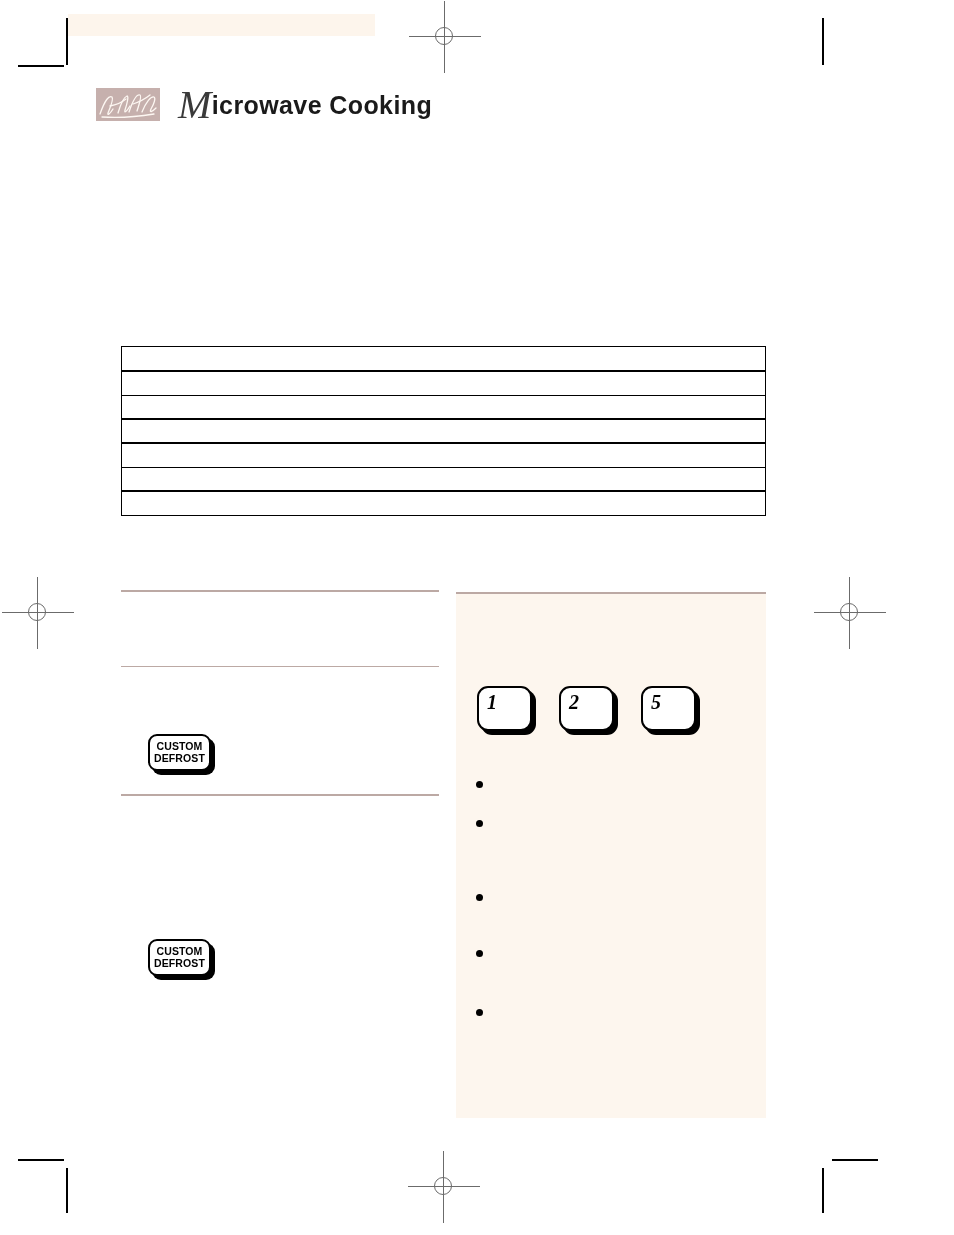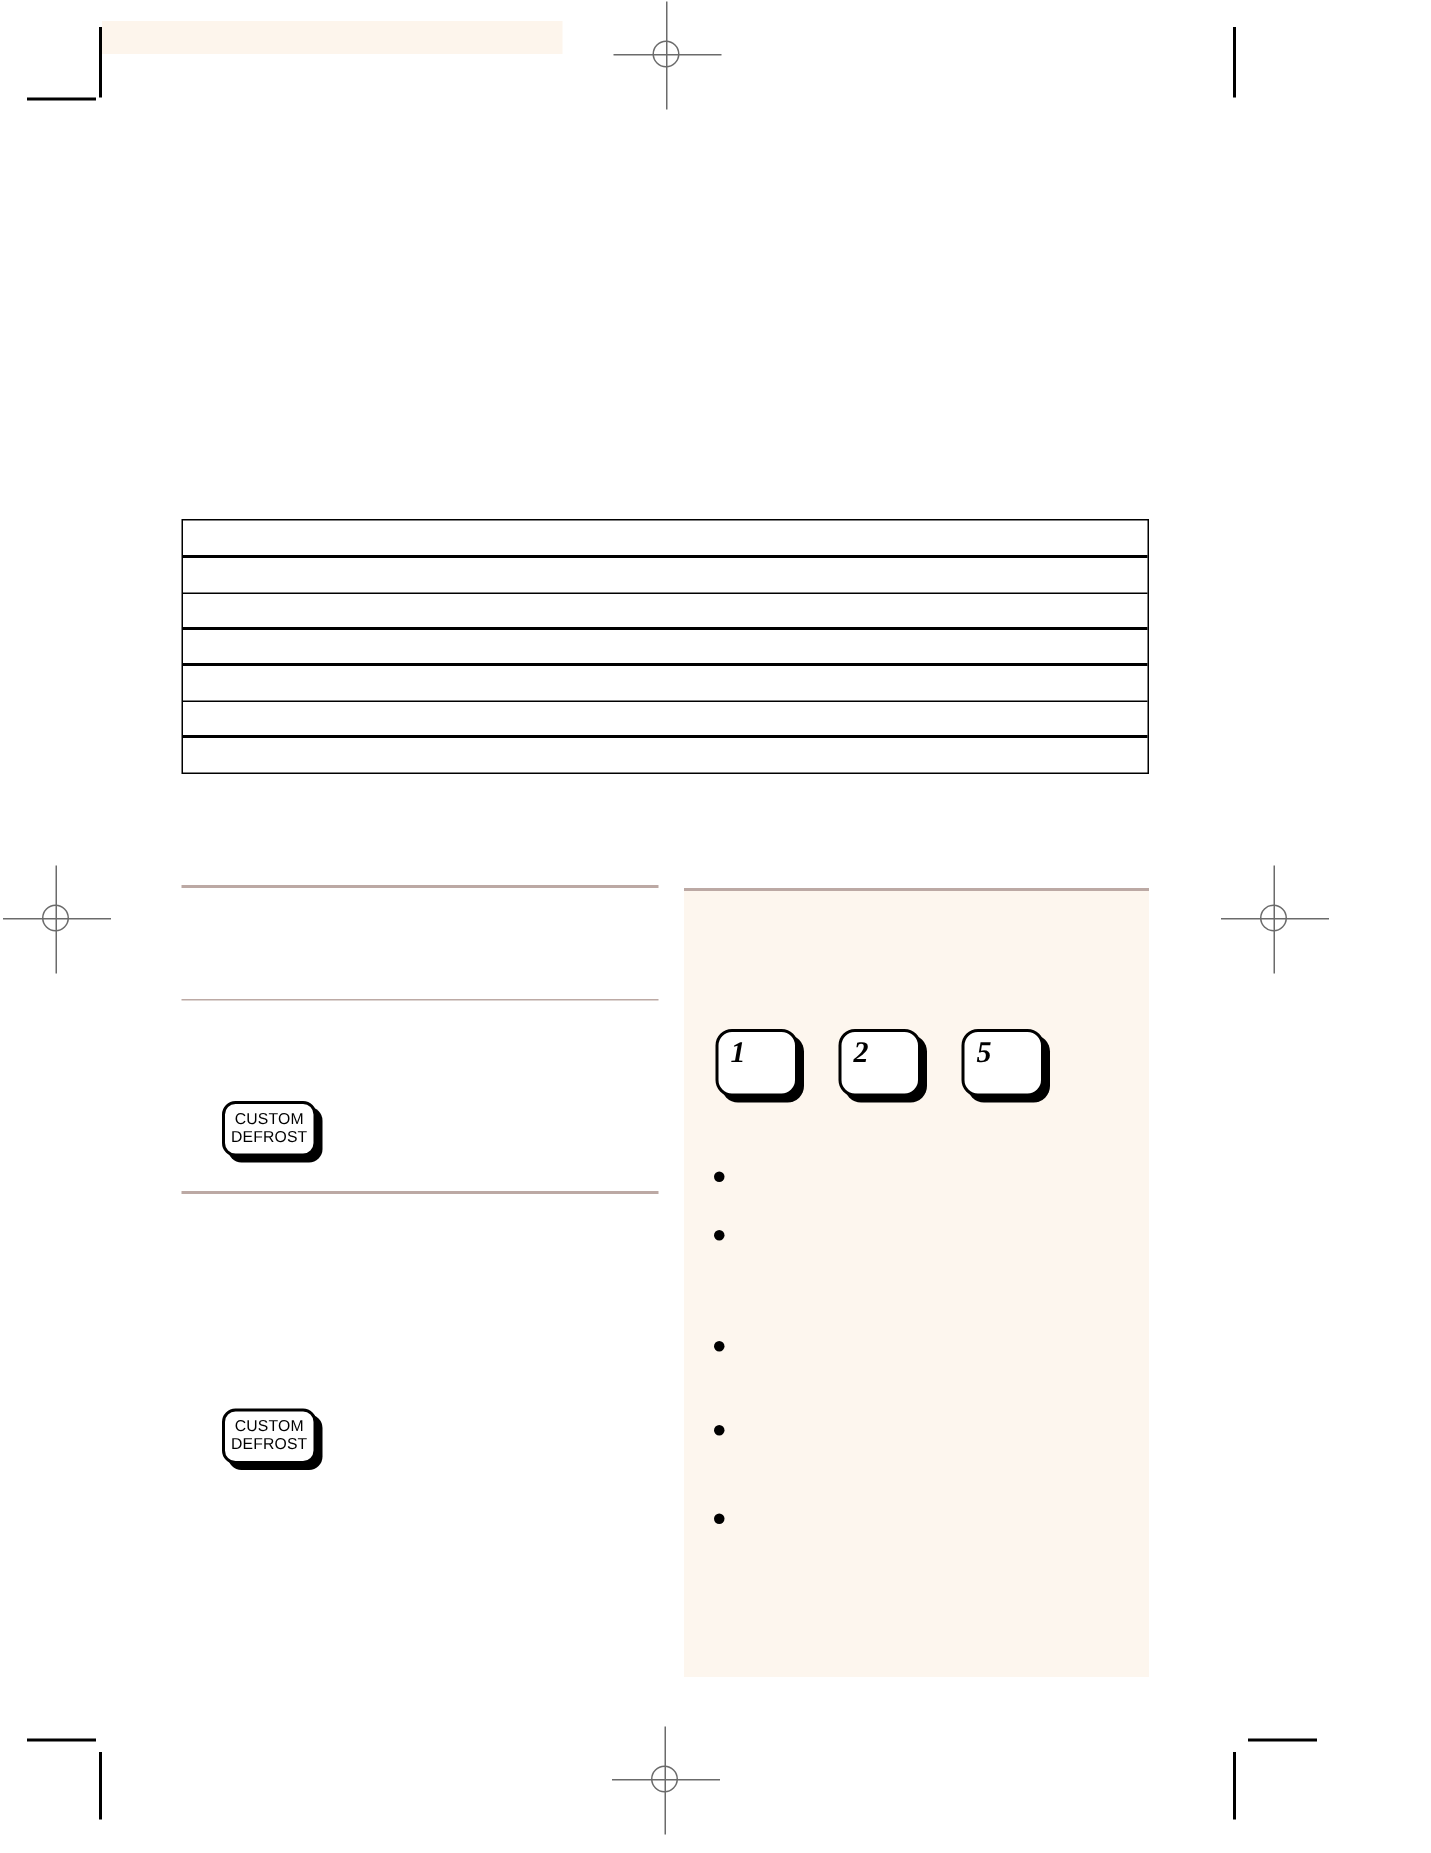--- a/index.html
+++ b/index.html
@@ -179,21 +179,21 @@
     left: 4px;
     top: 4px;
     width: 63px;
     height: 37px;
     border-radius: 9px;
     background: #000000;
     z-index: 1;
   }
   .key-defrost .lbl {
     font-size: 10.5px;
-    font-weight: normal;
+    font-weight: bold;
     letter-spacing: 0.1px;
     line-height: 1.06;
     color: #000;
   }
 
   .keypad {
     position: absolute;
     left: 477px;
     top: 686px;
     display: flex;
@@ -322,20 +322,38 @@
       <div class="ring"></div>
   </div>
   <div class="reg-mark" style="left:408px; top:1151px;">
     <div class="h"></div>
       <div class="v"></div>
       <div class="ring"></div>
   </div>
 
   <div id="bleed-band"></div>
 
+  <div id="header">
+    <div id="sig-box">
+      <svg width="64" height="33" viewBox="0 0 64 33" aria-hidden="true">
+        <g stroke="#fdf7f2" stroke-width="1.3" fill="none" stroke-linecap="round">
+          <path d="M4 26 C 9 12, 13 7, 16 9 C 18 11, 14 20, 12 25 C 11 28, 14 26, 17 21"></path>
+          <path d="M14 18 C 20 17, 25 15, 30 11"></path>
+          <path d="M22 25 C 25 15, 28 9, 31 8 C 33 8, 31 16, 29 22 C 28 26, 31 23, 34 18"></path>
+          <path d="M33 24 C 37 12, 41 6, 44 7 C 46 8, 43 17, 41 23"></path>
+          <path d="M37 16 C 43 14, 49 11, 54 7"></path>
+          <path d="M46 24 C 50 14, 55 8, 58 9 C 60 10, 58 16, 55 21 C 53 25, 56 24, 60 20"></path>
+          <path d="M6 29 C 20 30, 40 29, 58 26"></path>
+        </g>
+      </svg>
+    </div>
+    <div id="page-title">
+      <span class="dropcap">M</span><span>icrowave Cooking</span>
+    </div>
+  </div>
 
   <div id="chart-table">
     <table>
       <tbody>
         <tr class="rule-thick">
           <td></td>
         </tr>
         <tr class="rule-thin">
           <td></td>
         </tr>

